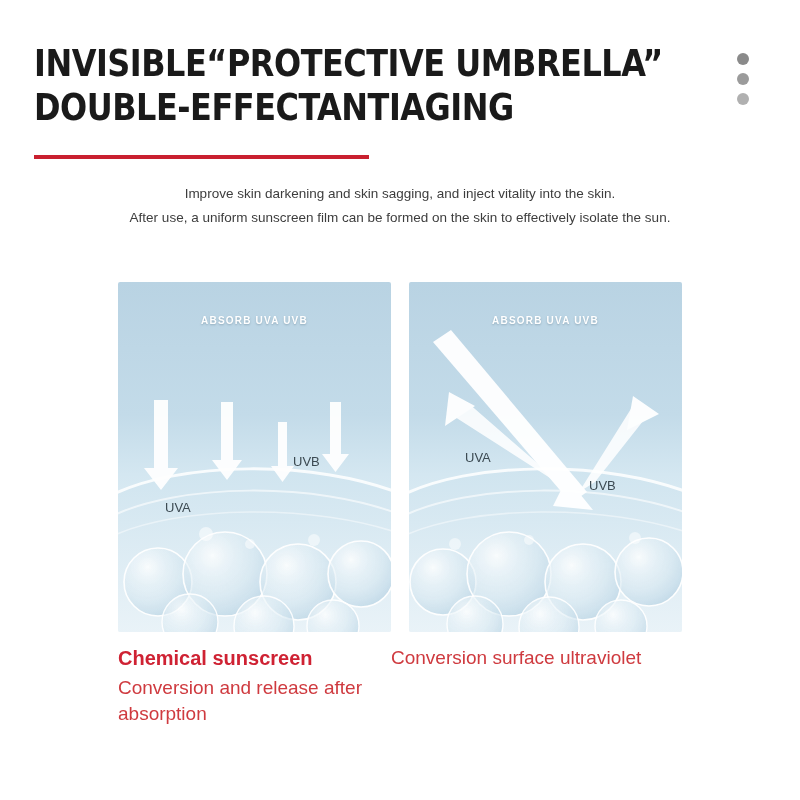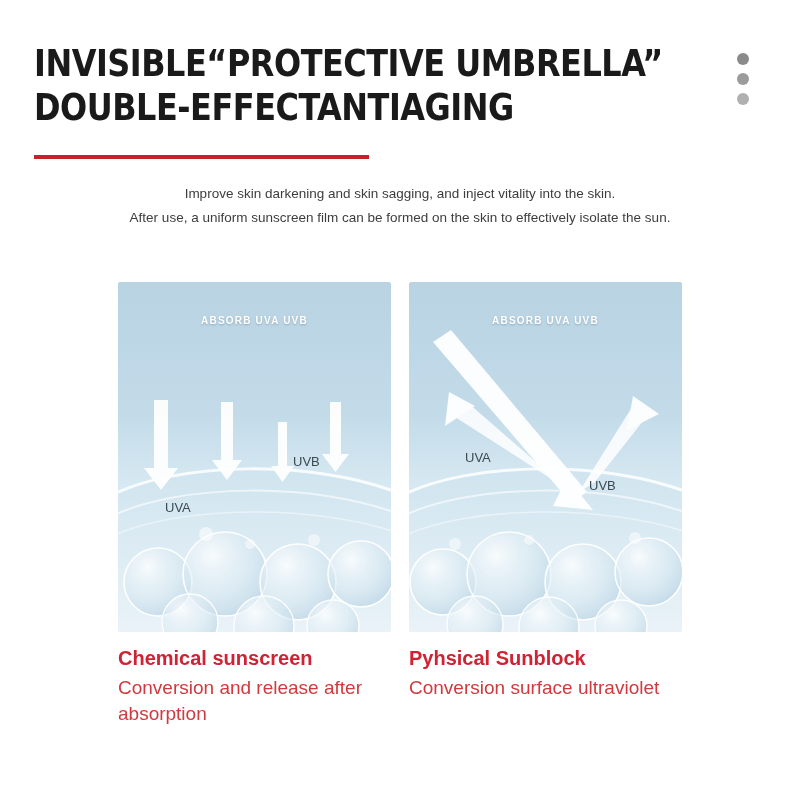--- a/index.html
+++ b/index.html
@@ -118,21 +118,20 @@
     height: 350px;
   }
 
   
   .captions {
     position: absolute;
     left: 118px;
     top: 645px;
     width: 564px;
     display: flex;
-    gap: 18px;
   }
   .caption {
     width: 273px;
     text-align: left;
   }
   .cap-title {
     color: #cf2233;
     font-size: 20px;
     font-weight: bold;
     line-height: 26px;
@@ -266,20 +265,19 @@
 
   <div class="captions">
     <div class="caption">
       <div class="cap-title">Chemical sunscreen</div>
       <div class="cap-sub">
         <span>Conversion and release after</span>
         <span class="l2">absorption</span>
       </div>
     </div>
     <div class="caption">
-      <div class="cap-title">Pyhsical Sunblock</div>
       <div class="cap-sub">
         <span>Conversion surface ultraviolet</span>
       </div>
     </div>
   </div>
 
 </div>
 
 </body></html>

